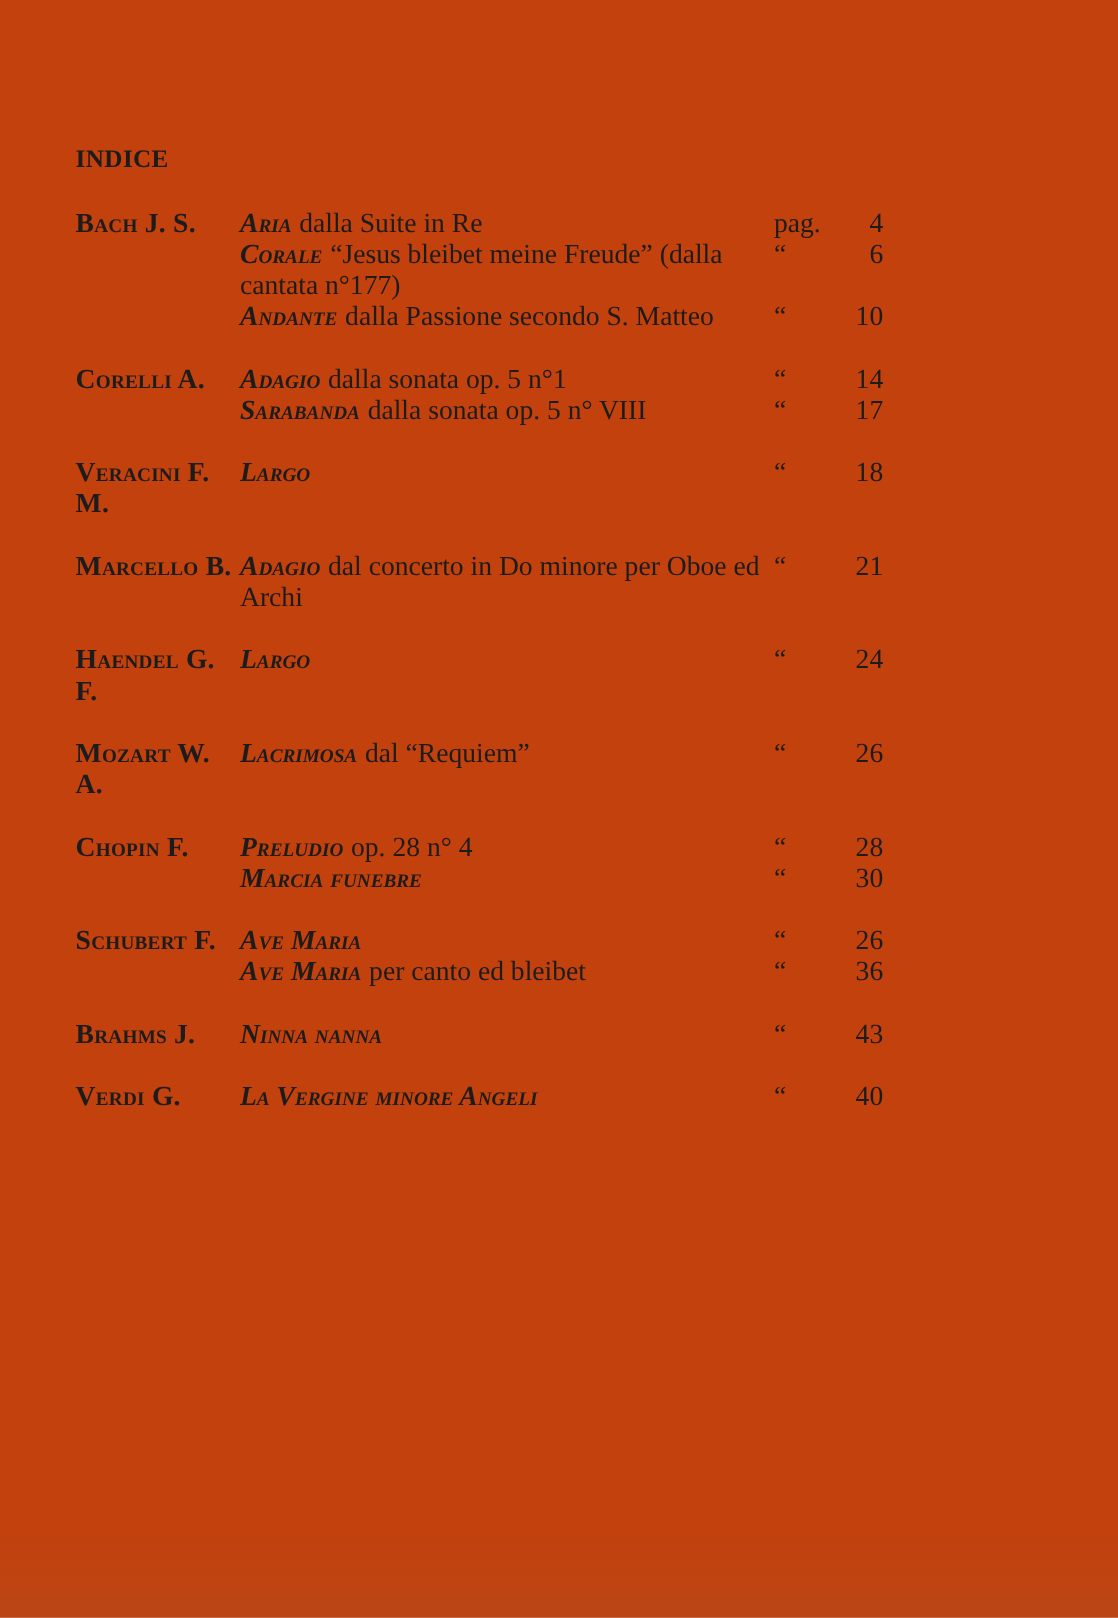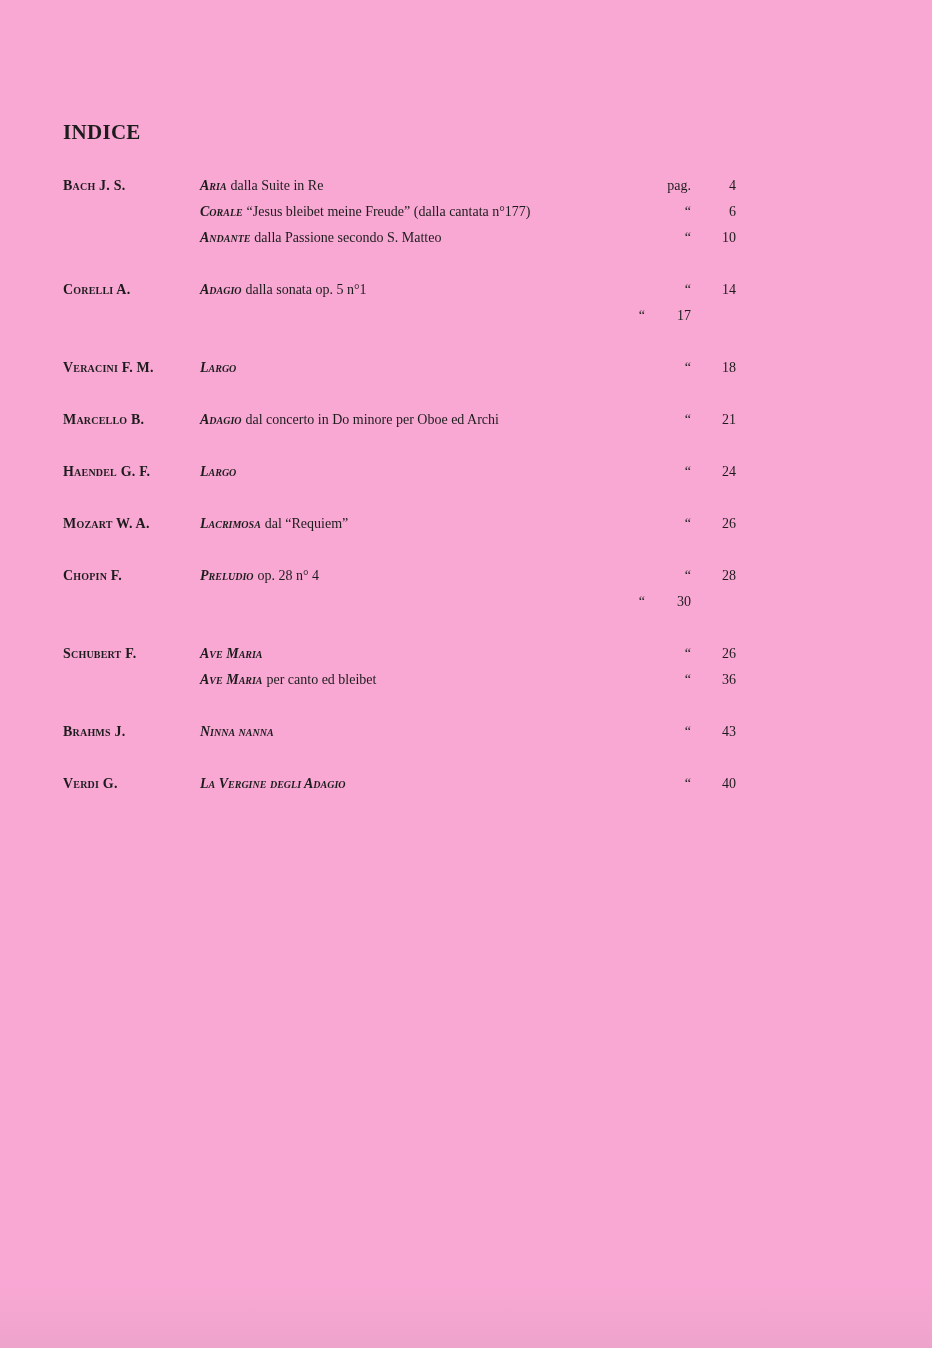--- a/index.html
+++ b/index.html
@@ -6,54 +6,54 @@
   body {
     width: 932px; height: 1348px;
     background: #ffffff;
     font-family: "Liberation Serif", serif;
     color: #1c1c1c;
     overflow: hidden;
   }
   .page {
     position: relative;
     width: 932px; height: 1348px;
-    background: #f9a8d4;
+    background: #c2410c;
   }
   .content {
     position: absolute;
     left: 63px; top: 121px;
     width: 673px;
   }
   h1.doc-title {
     font-size: 21px;
     font-weight: 700;
     letter-spacing: 0.3px;
     margin: 0 0 30px 0;
     line-height: 22px;
   }
   .group { margin: 0 0 26px 0; }
   .row {
     display: grid;
     grid-template-columns: 137px 1fr 46px 45px;
     line-height: 26px;
-    font-size: 14px;
+    font-size: 23px;
   }
   .composer {
     font-weight: 700;
     font-variant: small-caps;
     letter-spacing: 0.2px;
   }
   .work-name {
     font-weight: 700;
     font-style: italic;
     font-variant: small-caps;
   }
   .work-desc { margin-left: 0.28em; }
   .work-desc:empty { margin-left: 0; }
-  .pagmark { text-align: right; }
+  .pagmark { text-align: left; }
   .pagenum { text-align: right; }
   .bottom-shade {
     position: absolute;
     left: 0; right: 0; bottom: 0;
     height: 72px;
     background: linear-gradient(to bottom, rgba(120,120,125,0) 0%, rgba(120,120,125,0.05) 60%, rgba(110,110,118,0.09) 100%);
     pointer-events: none;
   }
 </style>
 </head>
@@ -88,20 +88,21 @@
 
       <div class="group">
         <div class="row">
           <span class="composer">Corelli A.</span>
           <span class="work"><span class="work-name">Adagio</span><span class="work-desc">dalla sonata op. 5 n°1</span></span>
           <span class="pagmark">“</span>
           <span class="pagenum">14</span>
         </div>
         <div class="row">
           <span class="composer"></span>
+          <span class="work"><span class="work-name">Sarabanda</span><span class="work-desc">dalla sonata op. 5 n° VIII</span></span>
           <span class="pagmark">“</span>
           <span class="pagenum">17</span>
         </div>
       </div>
 
       <div class="group">
         <div class="row">
           <span class="composer">Veracini F. M.</span>
           <span class="work"><span class="work-name">Largo</span><span class="work-desc"></span></span>
           <span class="pagmark">“</span>
@@ -138,20 +139,21 @@
 
       <div class="group">
         <div class="row">
           <span class="composer">Chopin F.</span>
           <span class="work"><span class="work-name">Preludio</span><span class="work-desc">op. 28 n° 4</span></span>
           <span class="pagmark">“</span>
           <span class="pagenum">28</span>
         </div>
         <div class="row">
           <span class="composer"></span>
+          <span class="work"><span class="work-name">Marcia funebre</span><span class="work-desc"></span></span>
           <span class="pagmark">“</span>
           <span class="pagenum">30</span>
         </div>
       </div>
 
       <div class="group">
         <div class="row">
           <span class="composer">Schubert F.</span>
           <span class="work"><span class="work-name">Ave Maria</span><span class="work-desc"></span></span>
           <span class="pagmark">“</span>
@@ -170,21 +172,21 @@
           <span class="composer">Brahms J.</span>
           <span class="work"><span class="work-name">Ninna nanna</span><span class="work-desc"></span></span>
           <span class="pagmark">“</span>
           <span class="pagenum">43</span>
         </div>
       </div>
 
       <div class="group">
         <div class="row">
           <span class="composer">Verdi G.</span>
-          <span class="work"><span class="work-name">La Vergine degli Adagio</span><span class="work-desc"></span></span>
+          <span class="work"><span class="work-name">La Vergine minore Angeli</span><span class="work-desc"></span></span>
           <span class="pagmark">“</span>
           <span class="pagenum">40</span>
         </div>
       </div>
 
     </section>
   </main>
 
   <div class="bottom-shade"></div>
 </div>

